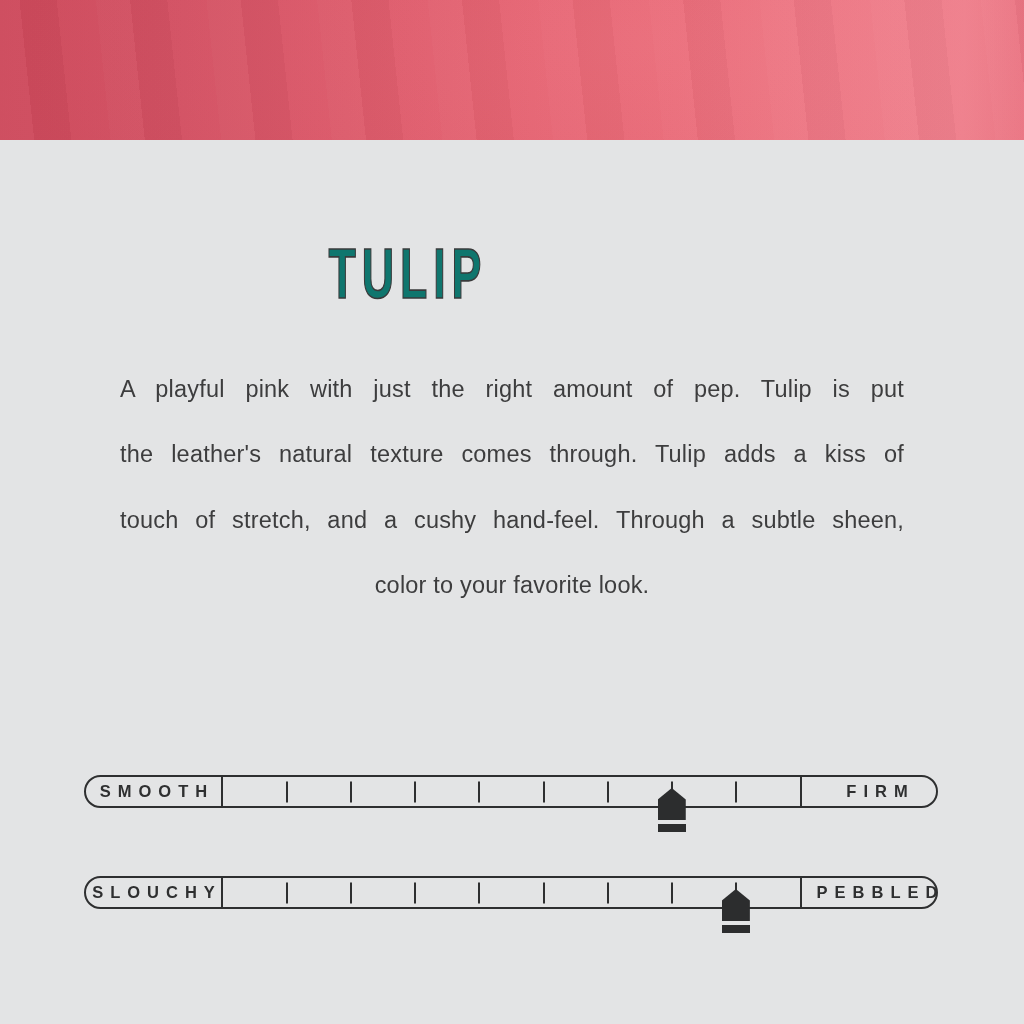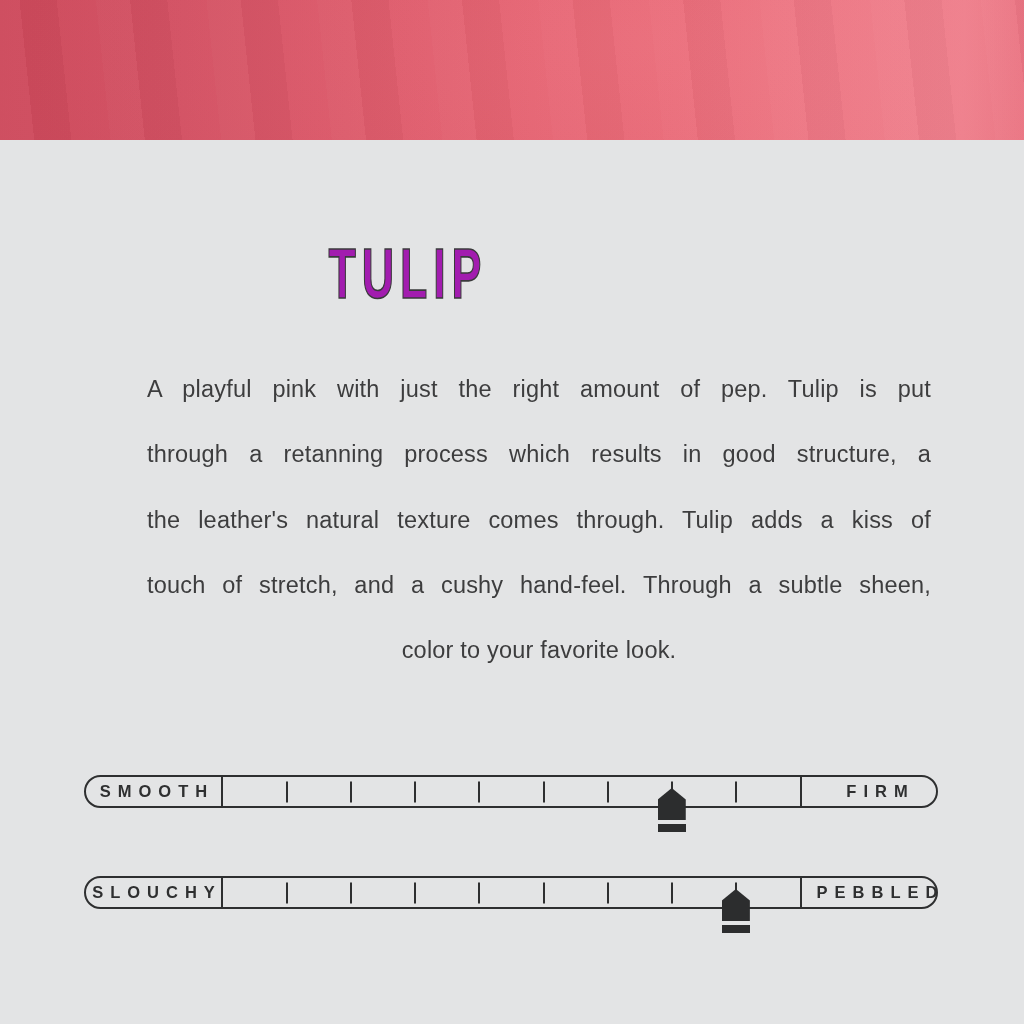--- a/index.html
+++ b/index.html
@@ -23,32 +23,32 @@
         rgba(255,255,255,0.035) 0 34px,
         rgba(0,0,0,0.022) 34px 71px,
         rgba(255,255,255,0.018) 71px 110px),
       radial-gradient(620px 300px at 62% 30%, rgba(255,255,255,0.06), rgba(0,0,0,0.015));
   }
 
   
   .title{
     position:absolute; left:0; top:239px; width:816px;
     text-align:center; line-height:70px; font-size:70px; font-weight:bold;
-    color:#a21caf; -webkit-text-stroke:1.6px #3a3a3b;
+    color:#0f766e; -webkit-text-stroke:1.6px #3a3a3b;
     letter-spacing:0.13em;
   }
   .title .squeeze{
     display:inline-block; transform:scaleX(0.64); transform-origin:center;
     white-space:nowrap;
   }
 
   
   .desc{
     position:absolute; left:120px; top:357px; width:784px;
-    font-size:23.5px; color:#3d3d3e; letter-spacing:0.2px;margin-left:27px;
+    font-size:23.5px; color:#3d3d3e; letter-spacing:0.2px;
   }
   .desc .line{
     line-height:65.3px;
     text-align:justify; text-align-last:justify;
     white-space:normal;
   }
   .desc .line.last{ text-align:right; text-align-last:center; }
 
   
   .scale{
@@ -105,21 +105,20 @@
   <div class="swatch-band">
     <div class="texture"></div>
   </div>
 
   <div class="title">
     <span class="squeeze">TULIP</span>
   </div>
 
   <div class="desc">
     <div class="line">A playful pink with just the right amount of pep. Tulip is put</div>
-    <div class="line">through a retanning process which results in good structure, a</div>
     <div class="line">the leather's natural texture comes through. Tulip adds a kiss of</div>
     <div class="line">touch of stretch, and a cushy hand-feel. Through a subtle sheen,</div>
     <div class="line last">color to your favorite look.</div>
   </div>
 
   <div class="scale structure">
     <div class="cell left">
       <span class="label">SMOOTH</span>
     </div>
     <div class="divider d-left"></div>

